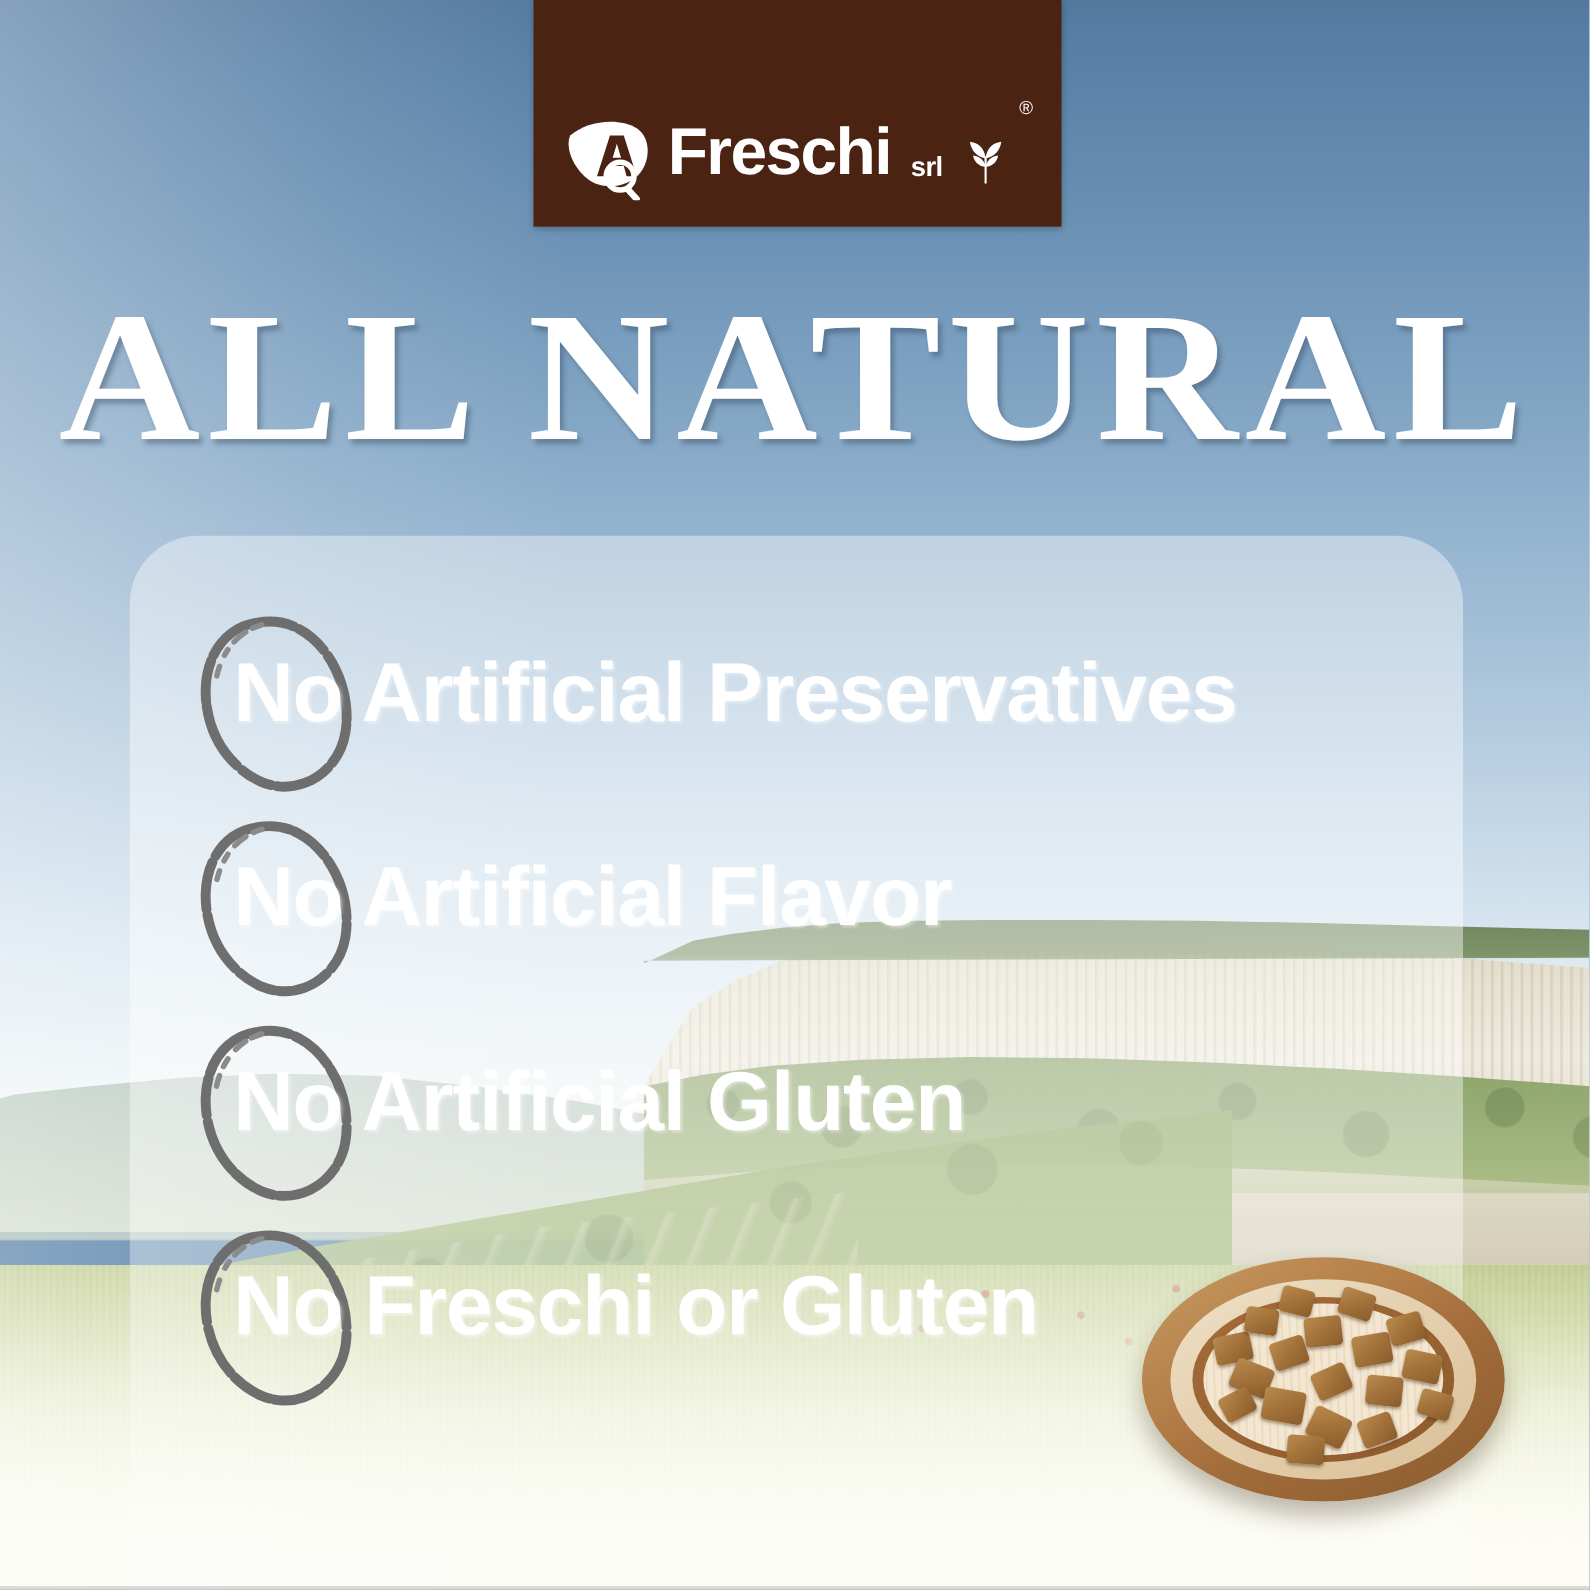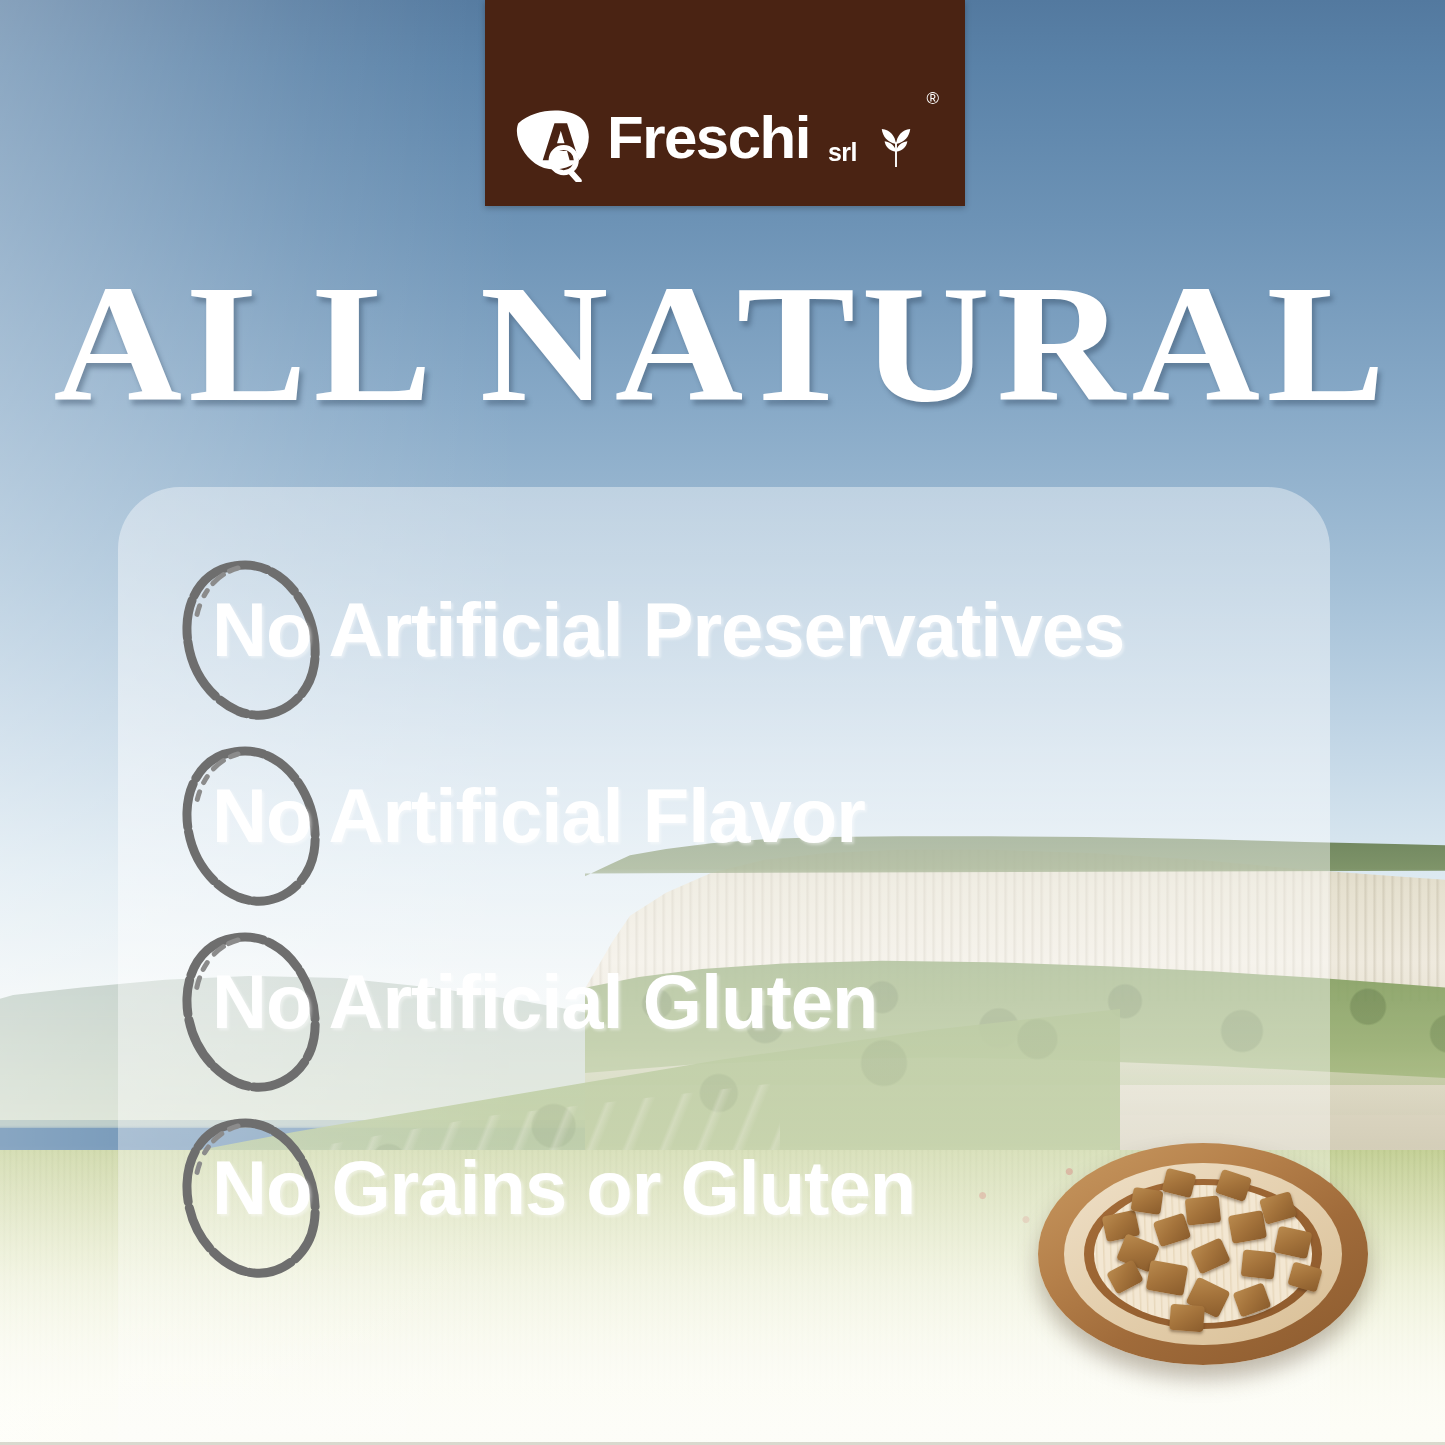--- a/index.html
+++ b/index.html
@@ -557,21 +557,21 @@
     </div>
 
     <div class="claim-row">
       <span class="claim-circle">
         <svg viewBox="0 0 152 172" width="152" height="172" aria-hidden="true">
           <path d="M58 10 C30 14 12 38 11 70 C10 104 28 140 62 155 C96 169 132 146 138 110
                    C144 74 126 32 96 16 C84 9 70 8 58 10 Z" fill="none" stroke="#6e6e6e" stroke-width="9" stroke-linecap="round" stroke-dasharray="44 5 52 6 46 5 38 4"></path>
           <path d="M62 12 C40 18 24 38 20 64" fill="none" stroke="#8b8b8b" stroke-width="5" stroke-linecap="round" stroke-dasharray="9 9 11 8 7 12"></path>
         </svg>
       </span>
-      <span class="claim-text">No  Grains or Gluten</span>
+      <span class="claim-text">No  Freschi or Gluten</span>
     </div>
 
   </div>
 
   <div class="product-shot">
     <div class="plate">
       <div class="plate-rim-outer"></div>
       <div class="plate-rim-mid"></div>
       <div class="plate-rim-inner"></div>
       <div class="plate-face"></div>

